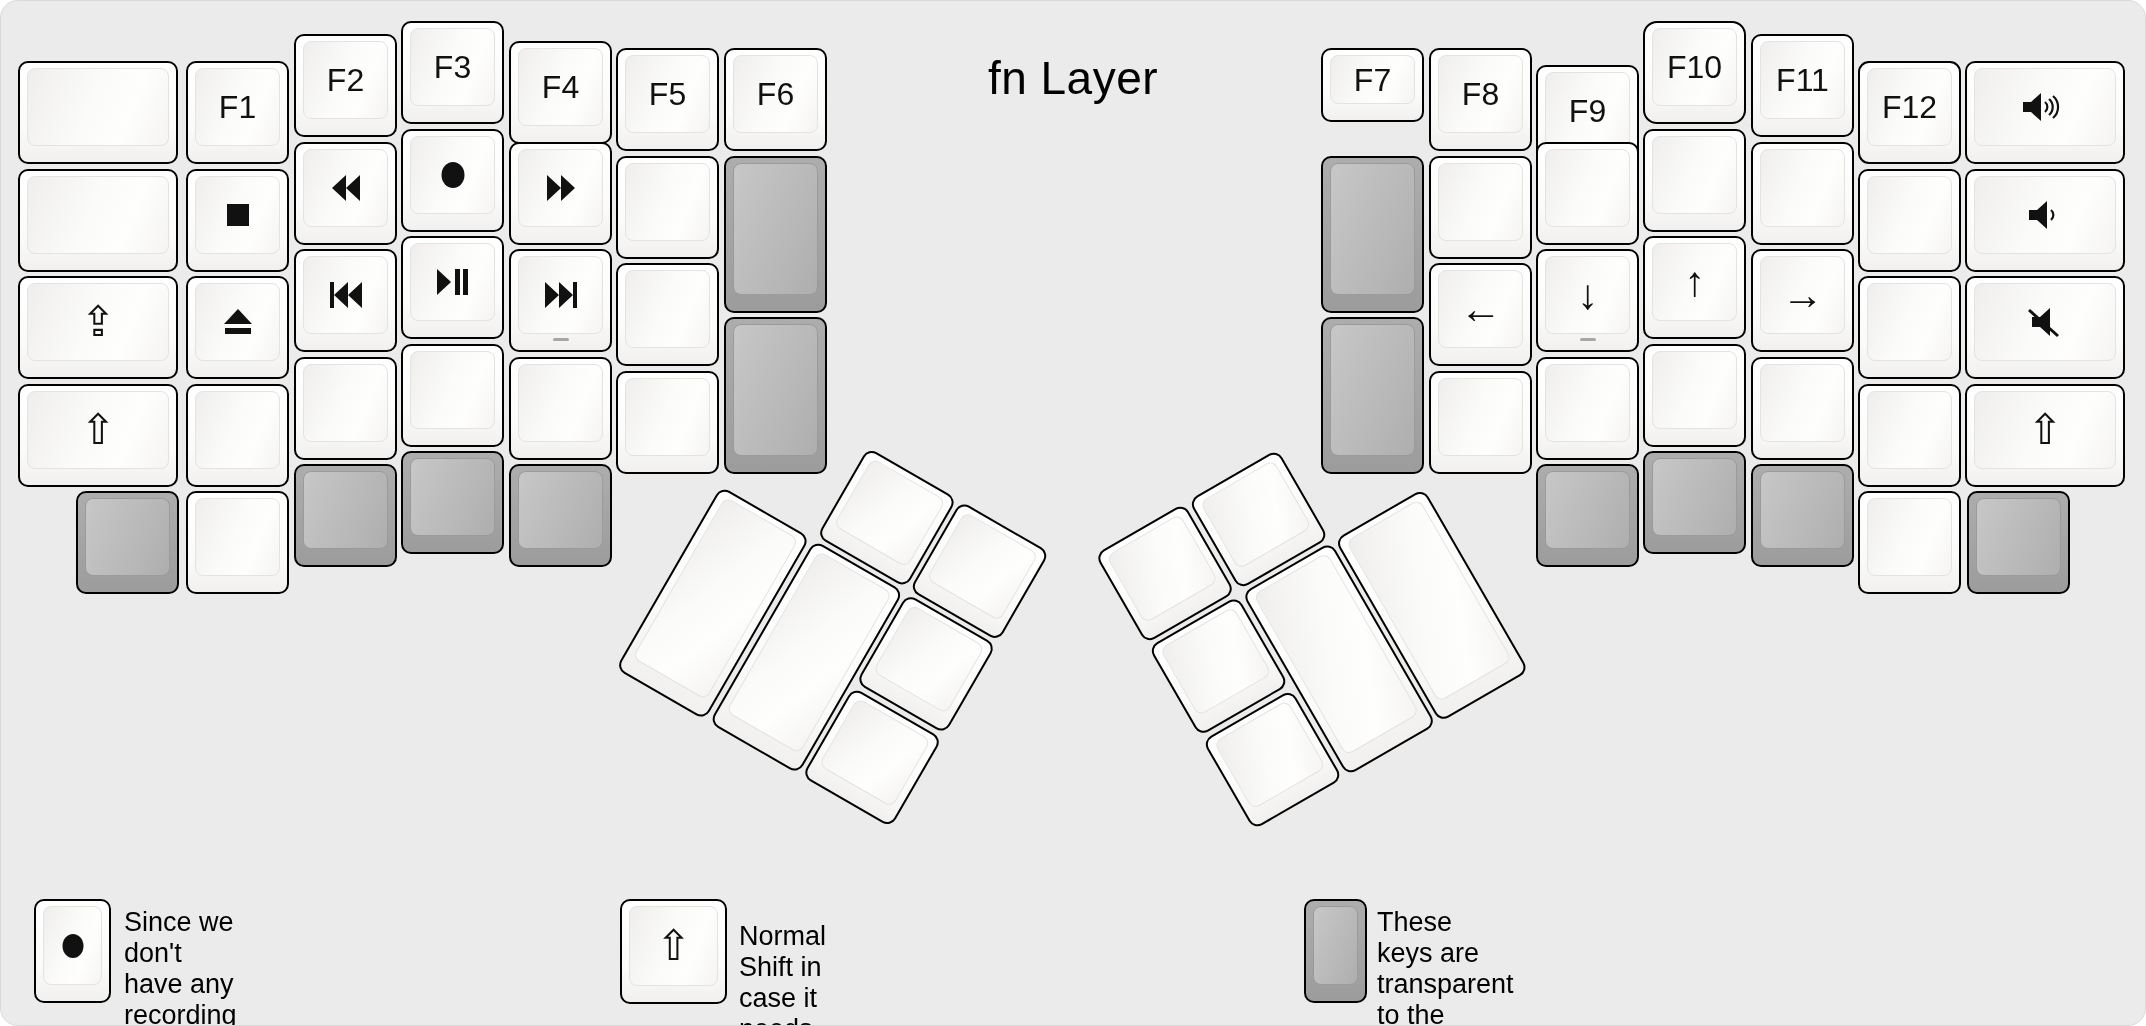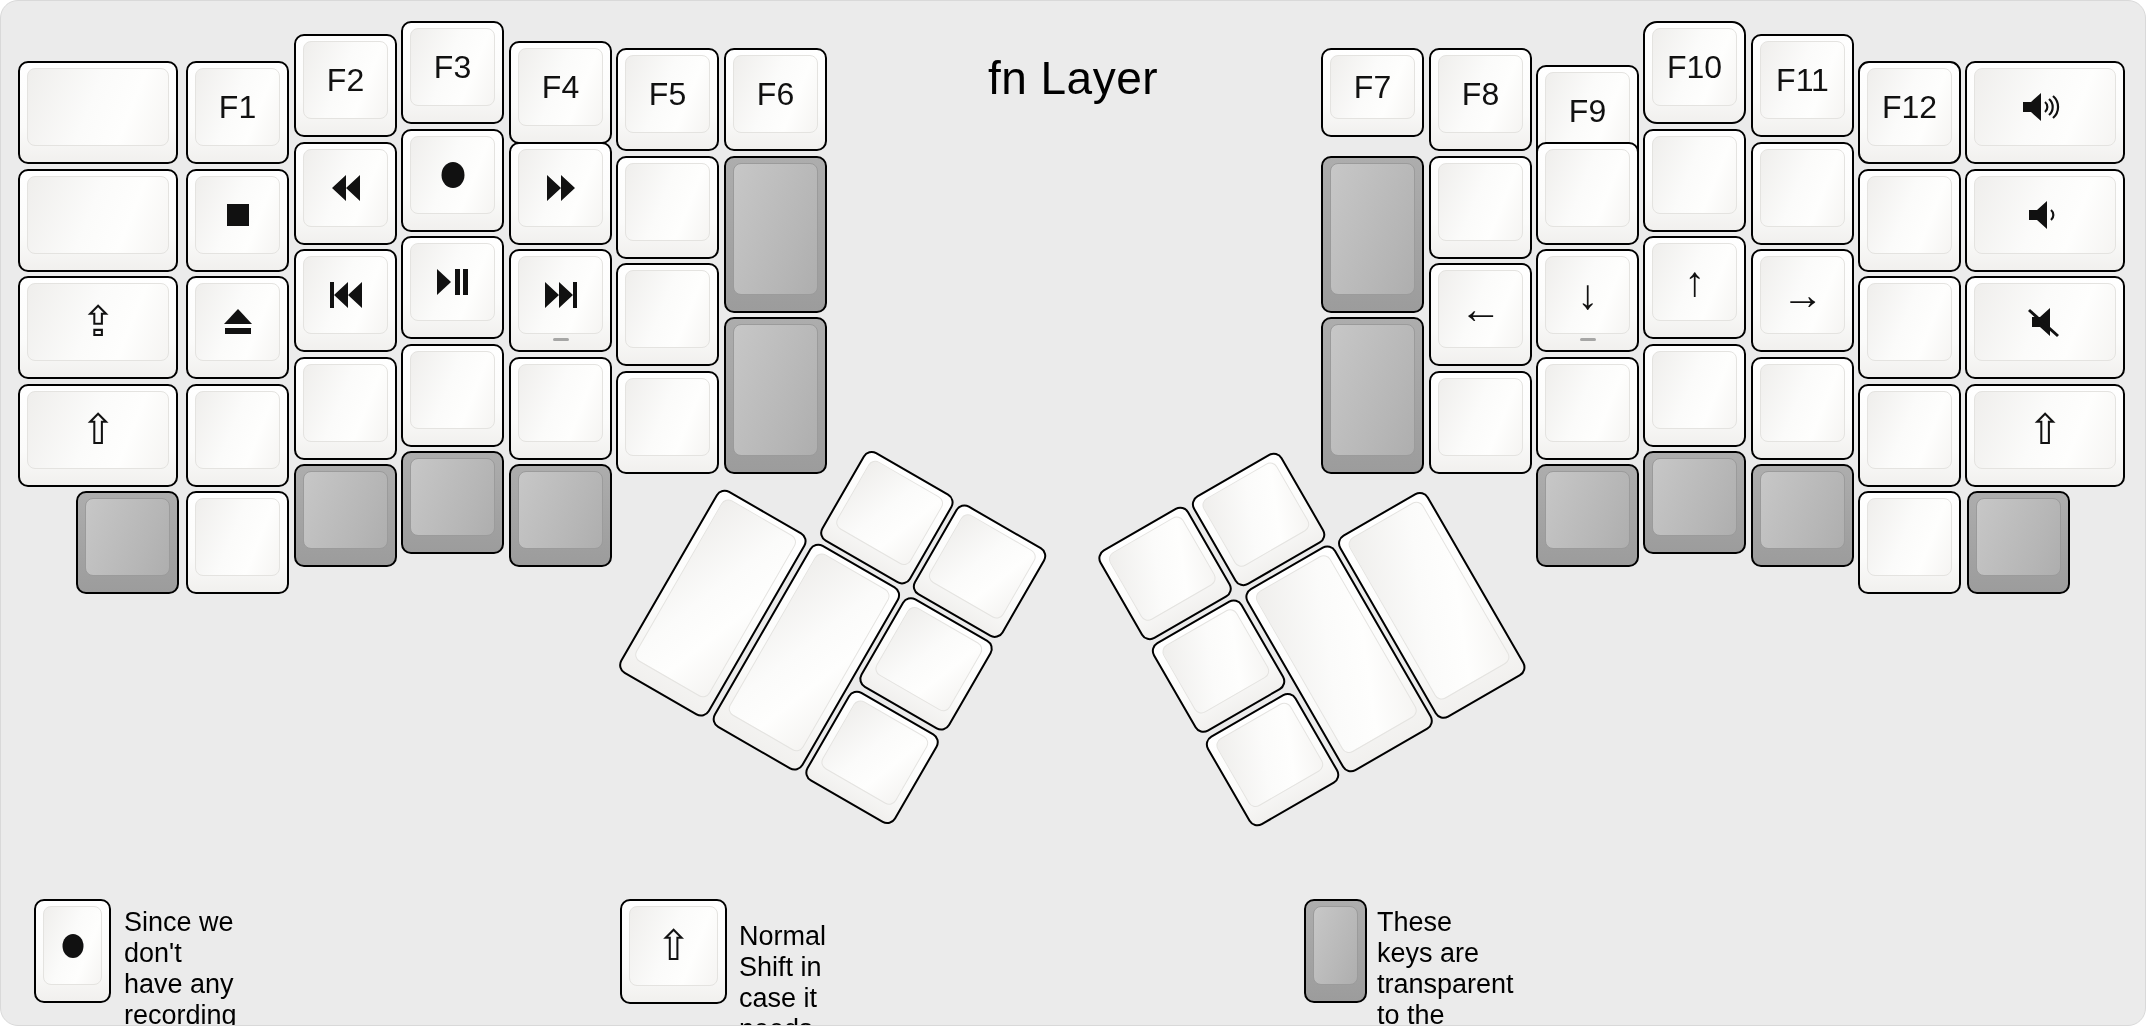--- a/index.html
+++ b/index.html
@@ -208,21 +208,21 @@
         <div class="keytop">
           <span class="label">F6</span>
         </div>
       </div>
       <div class="key gray" style="left: 723px; top: 155px; width: 103px; height: 157px;">
         <div class="keytop"></div>
       </div>
       <div class="key gray" style="left: 723px; top: 316px; width: 103px; height: 157px;">
         <div class="keytop"></div>
       </div>
-      <div class="key white" style="left: 1320px; top: 47px; width: 103px; height: 89px; padding-left: 20px;">
+      <div class="key white" style="left: 1320px; top: 47px; width: 103px; height: 74px; padding-left: 20px;">
         <div class="keytop">
           <span class="label">F7</span>
         </div>
       </div>
       <div class="key gray" style="left: 1320px; top: 155px; width: 103px; height: 157px;">
         <div class="keytop"></div>
       </div>
       <div class="key gray" style="left: 1320px; top: 316px; width: 103px; height: 157px;">
         <div class="keytop"></div>
       </div>

